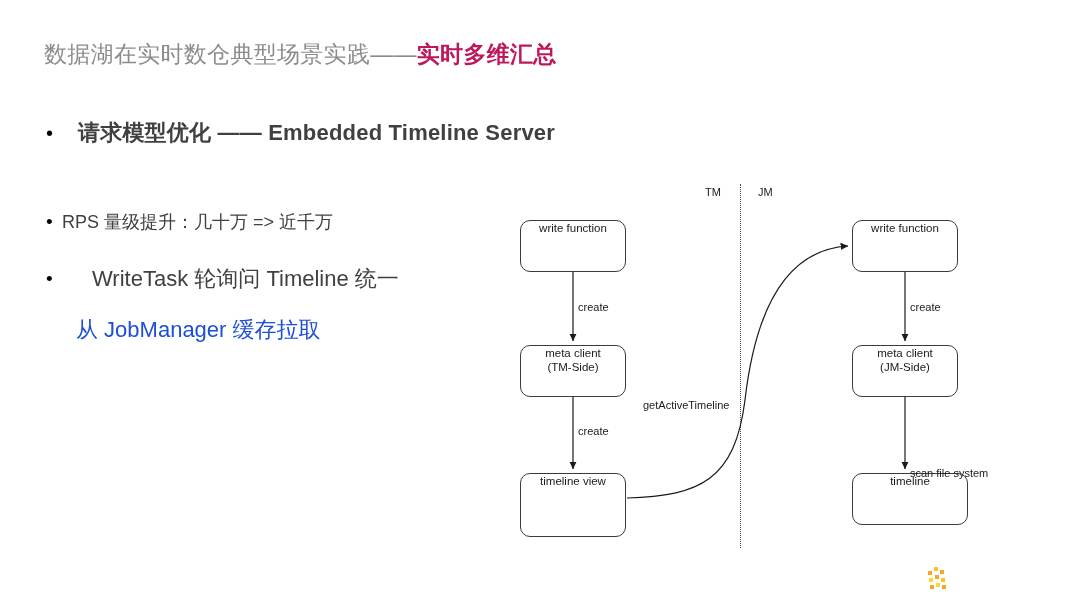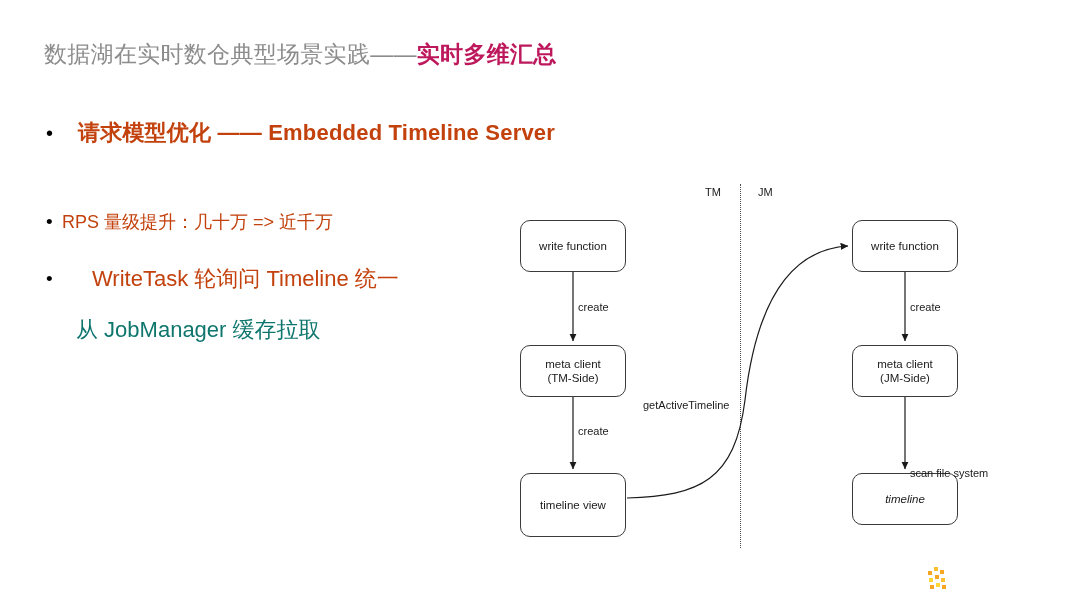--- a/index.html
+++ b/index.html
@@ -43,21 +43,21 @@
     width: 16px;
     flex: 0 0 16px;
     text-align: left;
     font-size: 19px;
     line-height: 26px;
     color: #000;
   }
   .bullet-text {
     font-size: 21px;
     line-height: 26px;
-    color: #c2410c;
+    color: #404040;
   }
 
   #bullet-headline {
     left: 46px;
     top: 118px;
   }
   #bullet-headline .bullet-dot { font-size: 20px; line-height: 30px; }
   #bullet-headline .bullet-text {
     font-weight: bold;
     font-size: 22px;
@@ -78,42 +78,41 @@
   }
   #bullet-writetask .bullet-text { margin-left: 30px; font-size: 22px; }
 
   #bullet-writetask-line2 {
     position: absolute;
     left: 76px;
     top: 317px;
     font-size: 22px;
     line-height: 26px;
     white-space: nowrap;
-    color: #0f766e;
+    color: #1d4ed8;
   }
 
   
   #diagram {
     position: absolute;
     left: 0;
     top: 0;
     width: 1080px;
     height: 608px;
     border-radius: 18px;
   }
   .node {
     position: absolute;
     box-sizing: border-box;
     border: 1.1px solid #3b3b3b;
     border-radius: 10px;
     background: #ffffff;
     display: flex;
     flex-direction: column;
     align-items: center;
-    justify-content: center;
     font-size: 11.5px;
     line-height: 14px;
     color: #1a1a1a;
     text-align: center;
   }
   .edge-label {
     position: absolute;
     font-size: 11px;
     line-height: 13px;
     color: #1a1a1a;
@@ -226,21 +225,21 @@
     <span>timeline view</span>
   </div>
 
   <div class="node" style="left:852px; top:220px; width:106px; height:52px;">
     <span>write function</span>
   </div>
   <div class="node" style="left:852px; top:345px; width:106px; height:52px;">
     <span>meta client</span>
     <span>(JM-Side)</span>
   </div>
-  <div class="node" style="left:852px; top:473px; width:106px; height:52px;font-style:italic;">
+  <div class="node" style="left:852px; top:473px; width:116px; height:52px;">
     <span>timeline</span>
   </div>
 
   <div class="edge-label" style="left:578px; top:301px;">create</div>
   <div class="edge-label" style="left:578px; top:425px;">create</div>
   <div class="edge-label" style="left:910px; top:301px;">create</div>
   <div class="edge-label" style="left:910px; top:433px;margin-top:34px;">scan file system</div>
   <div class="edge-label" style="left:643px; top:399px;">getActiveTimeline</div>
 </div>
 

